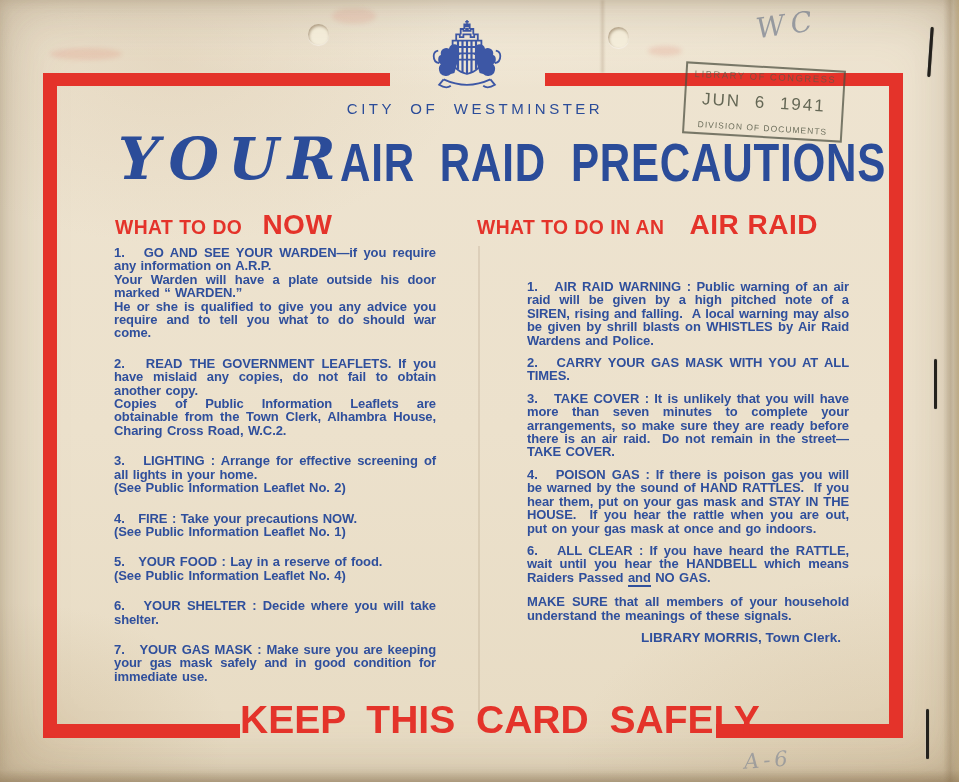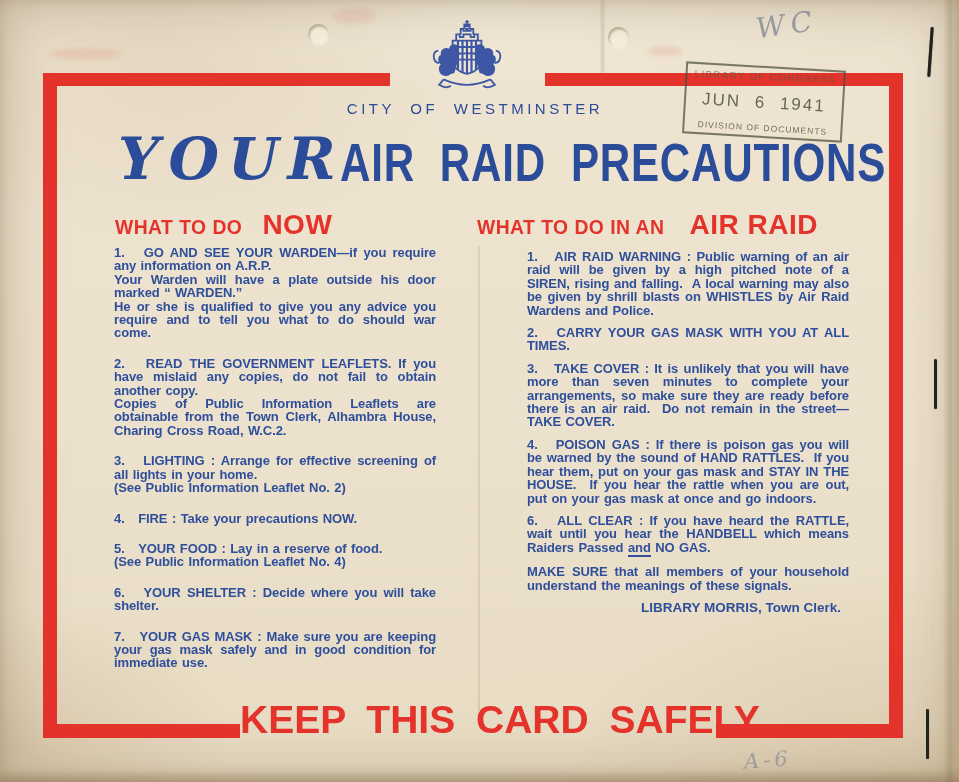--- a/index.html
+++ b/index.html
@@ -51,21 +51,21 @@
   .subhead{position:absolute;display:flex;align-items:baseline;gap:9px;color:var(--red);font-weight:bold;white-space:nowrap;}
   .sub-left{left:115px;top:209px;}
   .sub-right{left:477px;top:209px;}
   .sub-small{font-size:21px;letter-spacing:.5px;transform:scaleX(.92);transform-origin:0 100%;display:inline-block;}
   .sub-big{font-size:28px;letter-spacing:.5px;}
 
   
   .col{position:absolute;width:322px;color:var(--blue-text);font-weight:bold;
     font-size:13px;line-height:13.4px;}
   .col-left{left:114px;top:246px;}
-  .col-right{left:527px;top:250px;}
+  .col-right{left:527px;top:280px;}
   .col-left .item{margin-bottom:17px;}
   .col-right .item{margin-bottom:9px;}
   .para{text-align:justify;letter-spacing:-.1px;word-spacing:1px;}
   .para .u{border-bottom:2px solid currentColor;}
   .make-sure{margin-top:11px;}
   .signature{margin-top:9px;text-align:right;padding-right:8px;font-size:13.5px;}
 
   
   .footer-text{position:absolute;left:240px;top:700px;width:476px;text-align:center;
     color:var(--red);font-weight:bold;font-size:39px;line-height:40px;word-spacing:10px;white-space:nowrap;}
@@ -185,20 +185,21 @@
         <div class="item">
           <div class="para">2.&nbsp;&nbsp;&nbsp;READ THE GOVERNMENT LEAFLETS. If you have mislaid any copies, do not fail to obtain another copy.</div>
           <div class="para">Copies of Public Information Leaflets are obtainable from the Town Clerk, Alhambra House, Charing Cross Road, W.C.2.</div>
         </div>
         <div class="item">
           <div class="para">3.&nbsp;&nbsp;&nbsp;LIGHTING : Arrange for effective screening of all lights in your home.</div>
           <div class="para">(See Public Information Leaflet No. 2)</div>
         </div>
         <div class="item">
           <div class="para">4.&nbsp;&nbsp;&nbsp;FIRE : Take your precautions NOW.</div>
+          <div class="para">(See Public Information Leaflet No. 1)</div>
         </div>
         <div class="item">
           <div class="para">5.&nbsp;&nbsp;&nbsp;YOUR FOOD : Lay in a reserve of food.</div>
           <div class="para">(See Public Information Leaflet No. 4)</div>
         </div>
         <div class="item">
           <div class="para">6.&nbsp;&nbsp;&nbsp;YOUR SHELTER : Decide where you will take shelter.</div>
         </div>
         <div class="item">
           <div class="para">7.&nbsp;&nbsp;&nbsp;YOUR GAS MASK : Make sure you are keeping your gas mask safely and in good condition for immediate use.</div>

